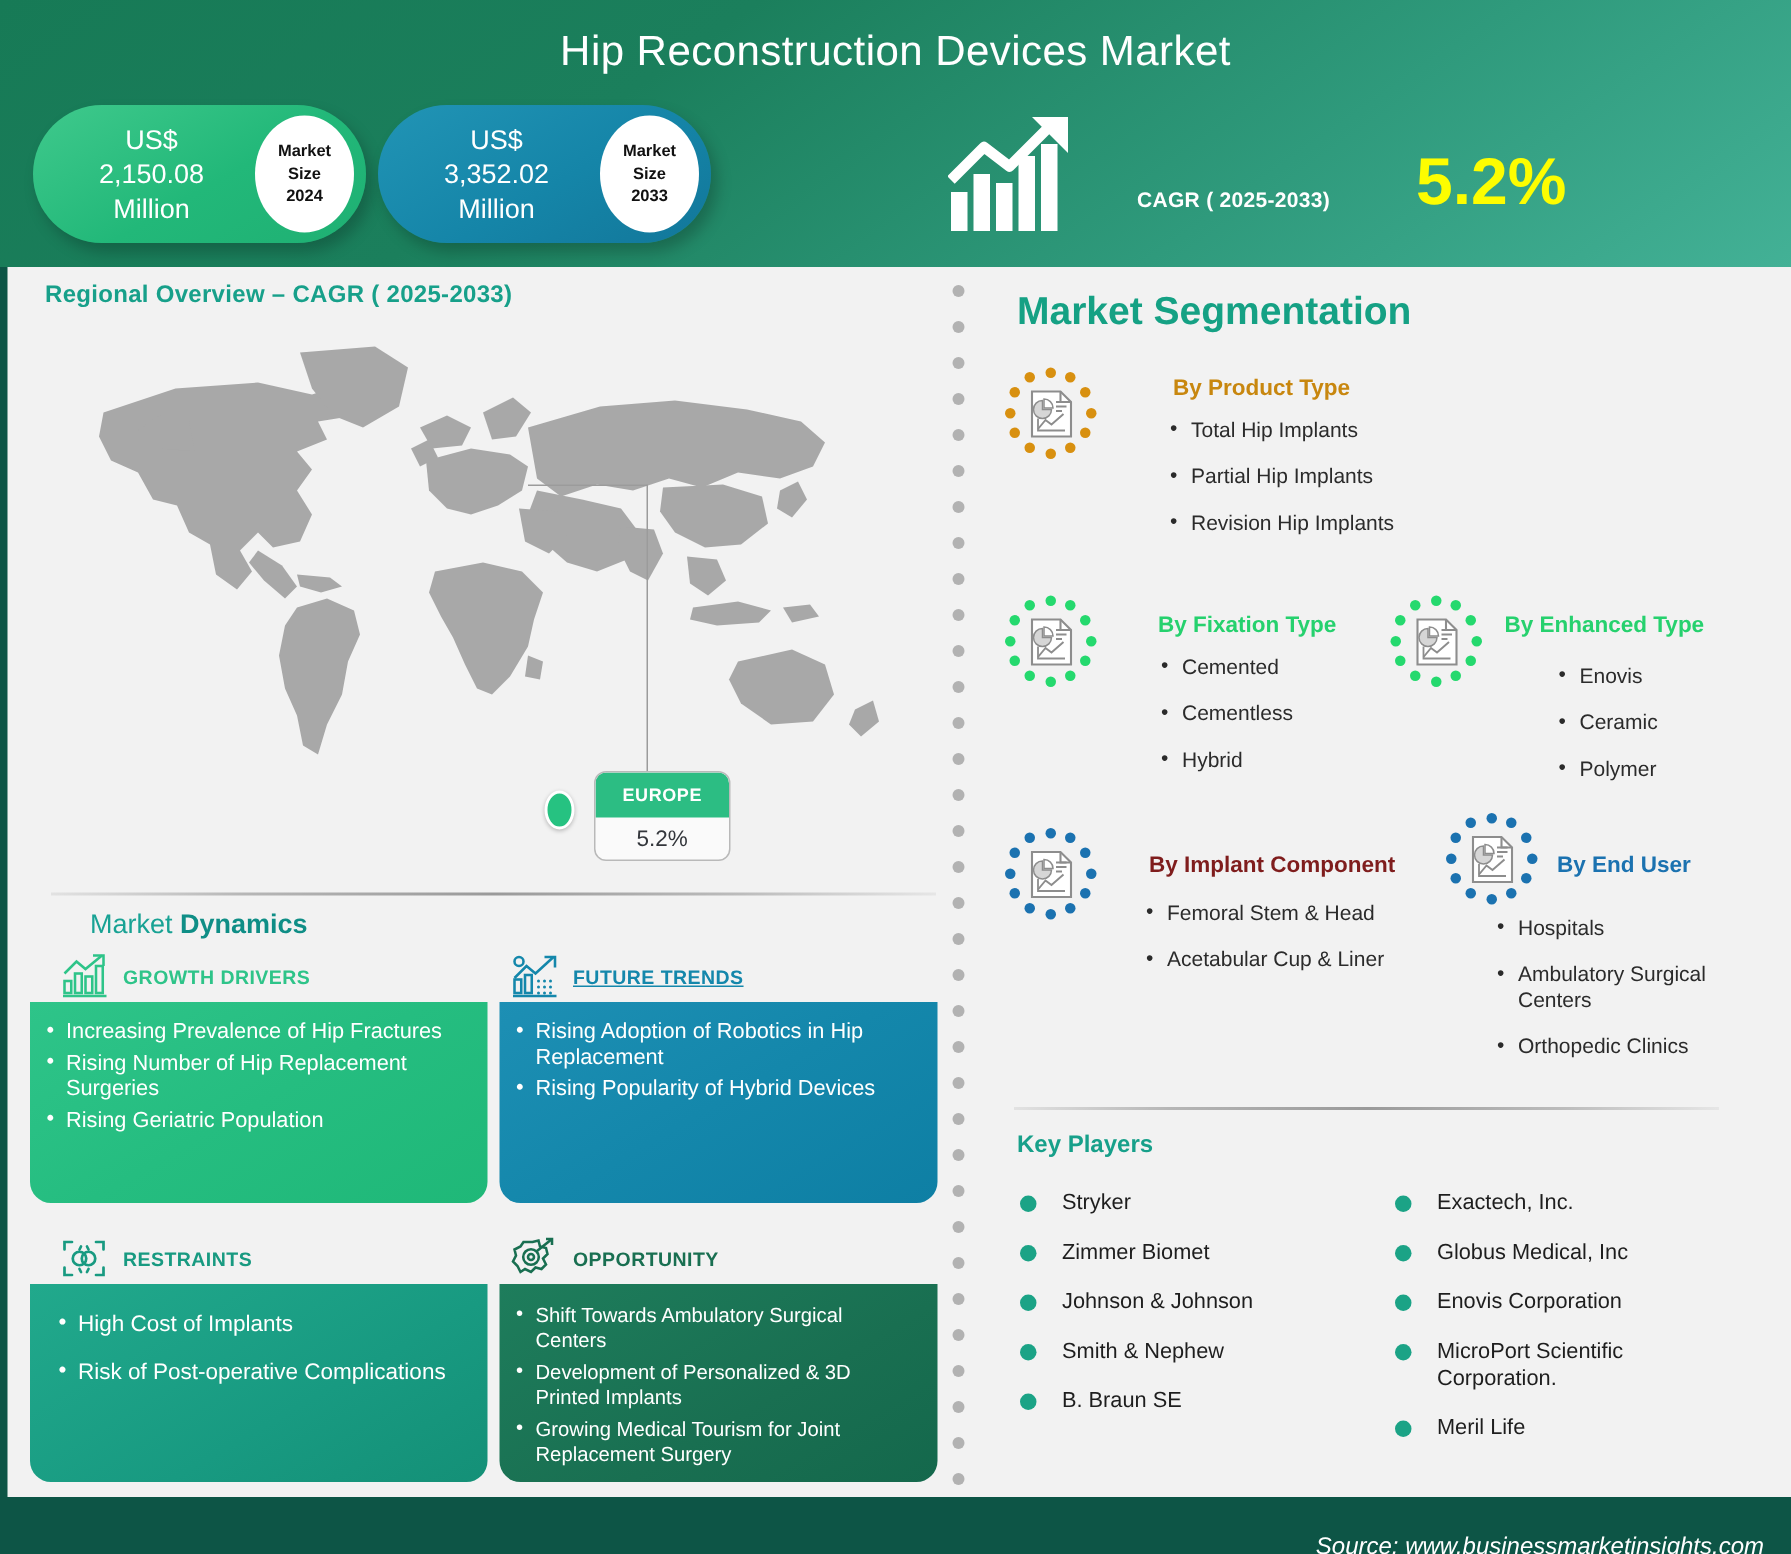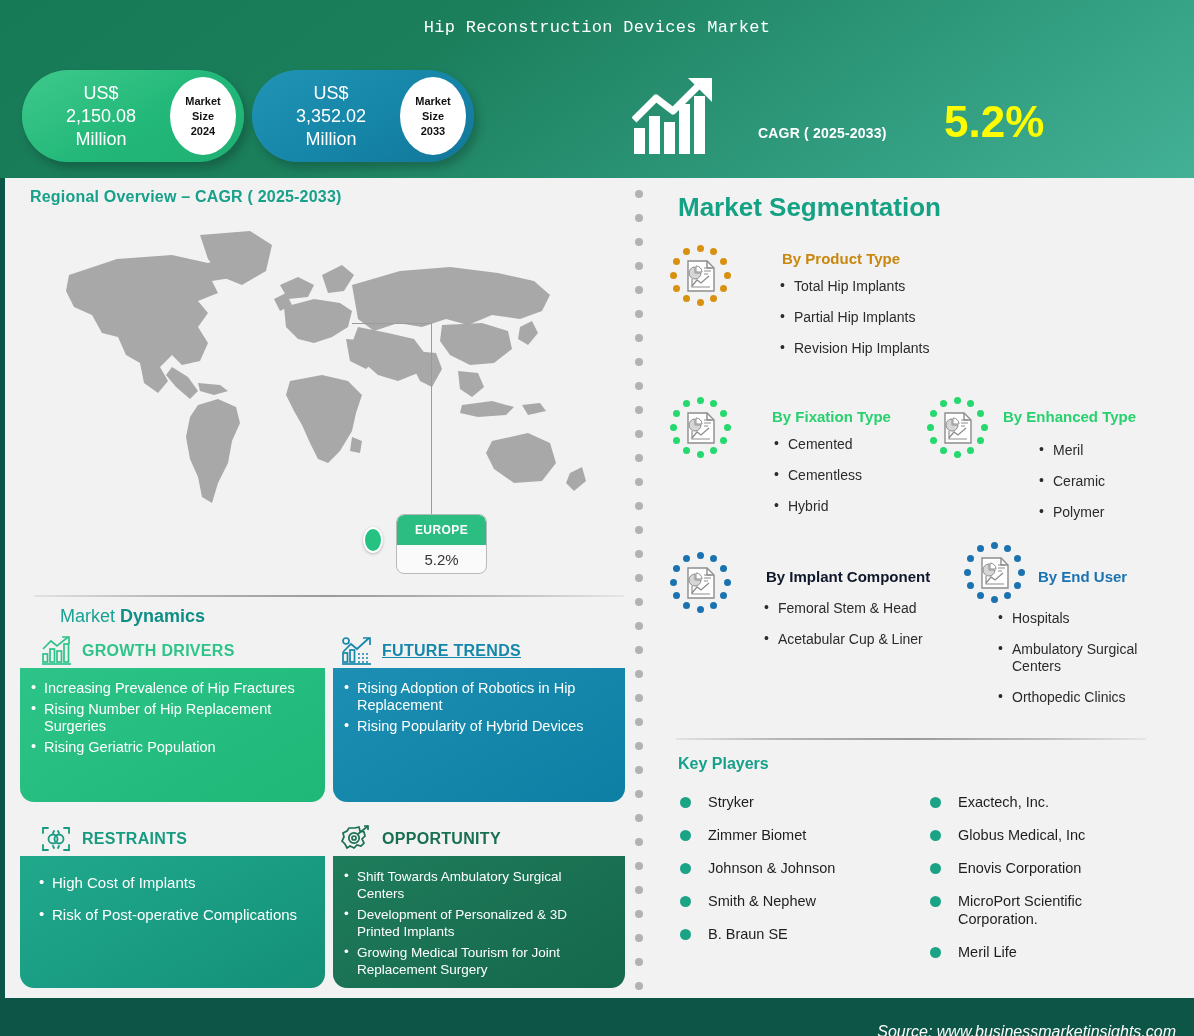--- a/index.html
+++ b/index.html
@@ -12,21 +12,21 @@
   #page { position: relative; width: 1194px; height: 1036px; background: #f2f2f2; }
 
   
   .header {
     position: absolute; left: 0; top: 0; width: 1194px; height: 178px;
     background: linear-gradient(145deg,#177a56 0%, #1b7f5c 35%, #2f9a7c 70%, #43b196 100%);
     overflow: hidden;
   }
   .header-title {
     position: absolute; top: 18px; left: 0; width: 1194px;
-    text-align: center; color: #ffffff; font-size: 17px; letter-spacing: .3px; font-family: Liberation Mono, monospace;
+    text-align: center; color: #ffffff; font-size: 28px; letter-spacing: .3px;
   }
   .pill {
     position: absolute; height: 92px; border-radius: 46px;
     display: flex; align-items: center;
     box-shadow: 4px 6px 10px rgba(0,0,0,.22);
   }
   .pill-a { left: 22px; top: 70px; width: 222px; background: linear-gradient(150deg,#3fc98c 0%, #22b879 55%, #1fb073 100%); }
   .pill-b { left: 252px; top: 70px; width: 222px; background: linear-gradient(150deg,#2194b5 0%, #1585a8 55%, #12779a 100%); }
   .pill-val {
     flex: 1; text-align: center; color: #ffffff; font-size: 18px;
@@ -76,21 +76,21 @@
     color: #33363b; font-size: 15px;
   }
   .hr-grad {
     position: absolute; height: 2px;
     background: linear-gradient(90deg,#e2e2e2 0%, #b6b6b6 22%, #9a9a9a 50%, #bcbcbc 78%, #e6e6e6 100%);
   }
   .md-title { position: absolute; left: 60px; top: 606px; font-size: 18px; color: #18a294; }
   .md-title b { color: #0f8e86; }
 
   .md-head { position: absolute; display: flex; align-items: center; gap: 10px; }
-  .md-head .lbl { font-size: 16px; font-weight: bold; letter-spacing: .3px; }
+  .md-head .lbl { font-size: 13px; font-weight: bold; letter-spacing: .3px; }
   .md-box {
     position: absolute; border-radius: 0 0 14px 14px; color: #ffffff;
     padding: 12px 14px 12px 10px;
   }
   .md-box ul { list-style: none; }
   .md-box li { position: relative; padding-left: 14px; margin-bottom: 4px; }
   .md-box li::before { content: "•"; position: absolute; left: 1px; top: -1px; }
 
   .box-drivers { left: 20px; top: 668px; width: 305px; height: 134px;
       background: linear-gradient(150deg,#2ec489 0%,#25bd80 50%,#1fb878 100%); font-size: 14.5px; line-height: 17px; }
@@ -483,21 +483,21 @@
       <path d="M22 2 V9 H29" fill="none" stroke="#8d8d8d" stroke-width="1.4"></path>
       <path d="M10 8 A6 6 0 1 0 16 14 L10 14 Z" fill="#d6d6d6" stroke="#8d8d8d" stroke-width="1"></path>
       <path d="M11 7 A6 6 0 0 1 17 13 L11 13 Z" fill="#fff" stroke="#8d8d8d" stroke-width="1"></path>
       <path d="M19 9 H26 M19 12 H26 M19 15 H23" stroke="#8d8d8d" stroke-width="1.2"></path>
       <path d="M7 27 L12 21 L16 24 L24 17" fill="none" stroke="#8d8d8d" stroke-width="1.3"></path>
       <path d="M7 20 V28 H25" fill="none" stroke="#8d8d8d" stroke-width="1.2"></path>
     </svg>
   </div>
   <div class="seg-head" style="left:1003px; top:408px; color:#26d16e;">By Enhanced Type</div>
   <ul class="seg-list" style="left:1037px; top:442px; width:150px;">
-    <li>Meril</li>
+    <li>Enovis</li>
     <li>Ceramic</li>
     <li>Polymer</li>
   </ul>
 
   <div class="seg-icon ring-blue" style="left:668px; top:550px;">
     <div class="ring">
         <i style="left: 28.5px; top: 1.5px; background: rgb(27, 114, 176);"></i>
         <i style="left: 42px; top: 5.11731px; background: rgb(27, 114, 176);"></i>
         <i style="left: 51.8827px; top: 15px; background: rgb(27, 114, 176);"></i>
         <i style="left: 55.5px; top: 28.5px; background: rgb(27, 114, 176);"></i>
@@ -513,21 +513,21 @@
     <svg class="seg-doc" viewBox="0 0 32 34">
       <path d="M3 2 H22 L29 9 V32 H3 Z" fill="#fff" stroke="#8d8d8d" stroke-width="1.4"></path>
       <path d="M22 2 V9 H29" fill="none" stroke="#8d8d8d" stroke-width="1.4"></path>
       <path d="M10 8 A6 6 0 1 0 16 14 L10 14 Z" fill="#d6d6d6" stroke="#8d8d8d" stroke-width="1"></path>
       <path d="M11 7 A6 6 0 0 1 17 13 L11 13 Z" fill="#fff" stroke="#8d8d8d" stroke-width="1"></path>
       <path d="M19 9 H26 M19 12 H26 M19 15 H23" stroke="#8d8d8d" stroke-width="1.2"></path>
       <path d="M7 27 L12 21 L16 24 L24 17" fill="none" stroke="#8d8d8d" stroke-width="1.3"></path>
       <path d="M7 20 V28 H25" fill="none" stroke="#8d8d8d" stroke-width="1.2"></path>
     </svg>
   </div>
-  <div class="seg-head" style="left:766px; top:568px; color:#0f172a;">By Implant Component</div>
+  <div class="seg-head" style="left:766px; top:568px; color:#7f1d1d;">By Implant Component</div>
   <ul class="seg-list" style="left:762px; top:600px; width:195px;">
     <li>Femoral Stem &amp; Head</li>
     <li>Acetabular Cup &amp; Liner</li>
   </ul>
 
   <div class="seg-icon ring-blue" style="left:962px; top:540px;">
     <div class="ring">
         <i style="left: 28.5px; top: 1.5px; background: rgb(27, 114, 176);"></i>
         <i style="left: 42px; top: 5.11731px; background: rgb(27, 114, 176);"></i>
         <i style="left: 51.8827px; top: 15px; background: rgb(27, 114, 176);"></i>

